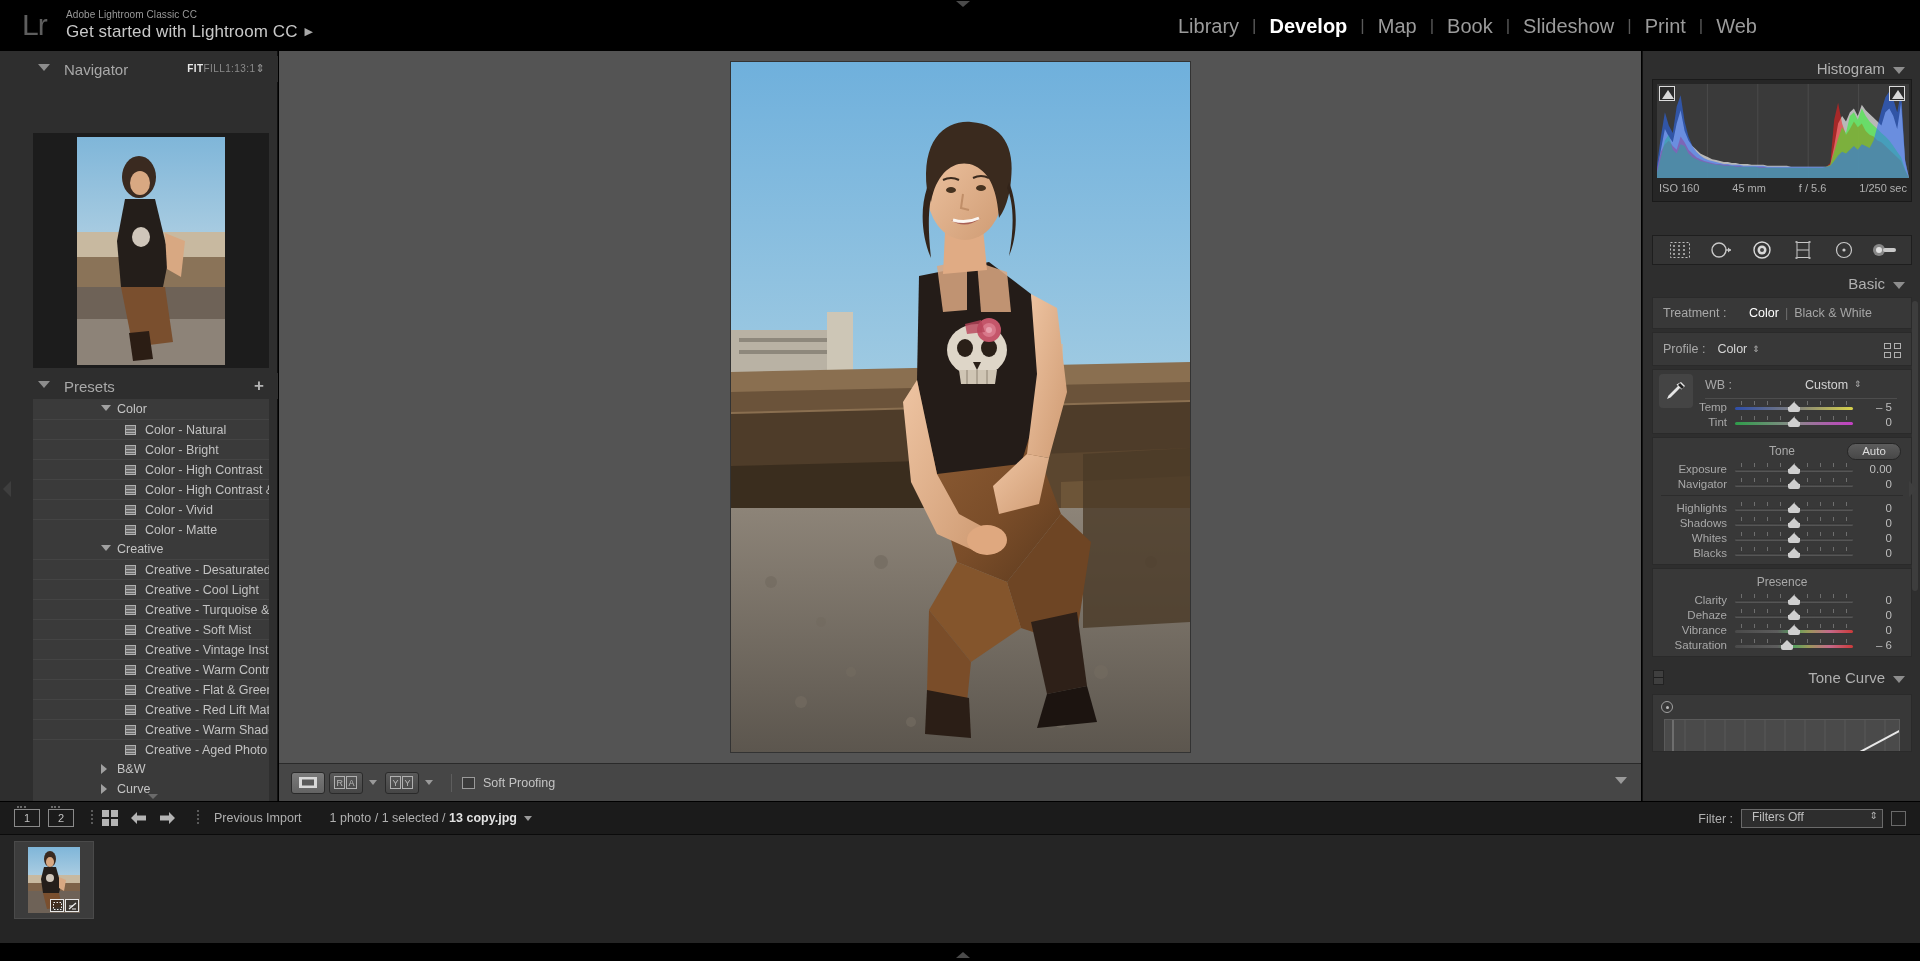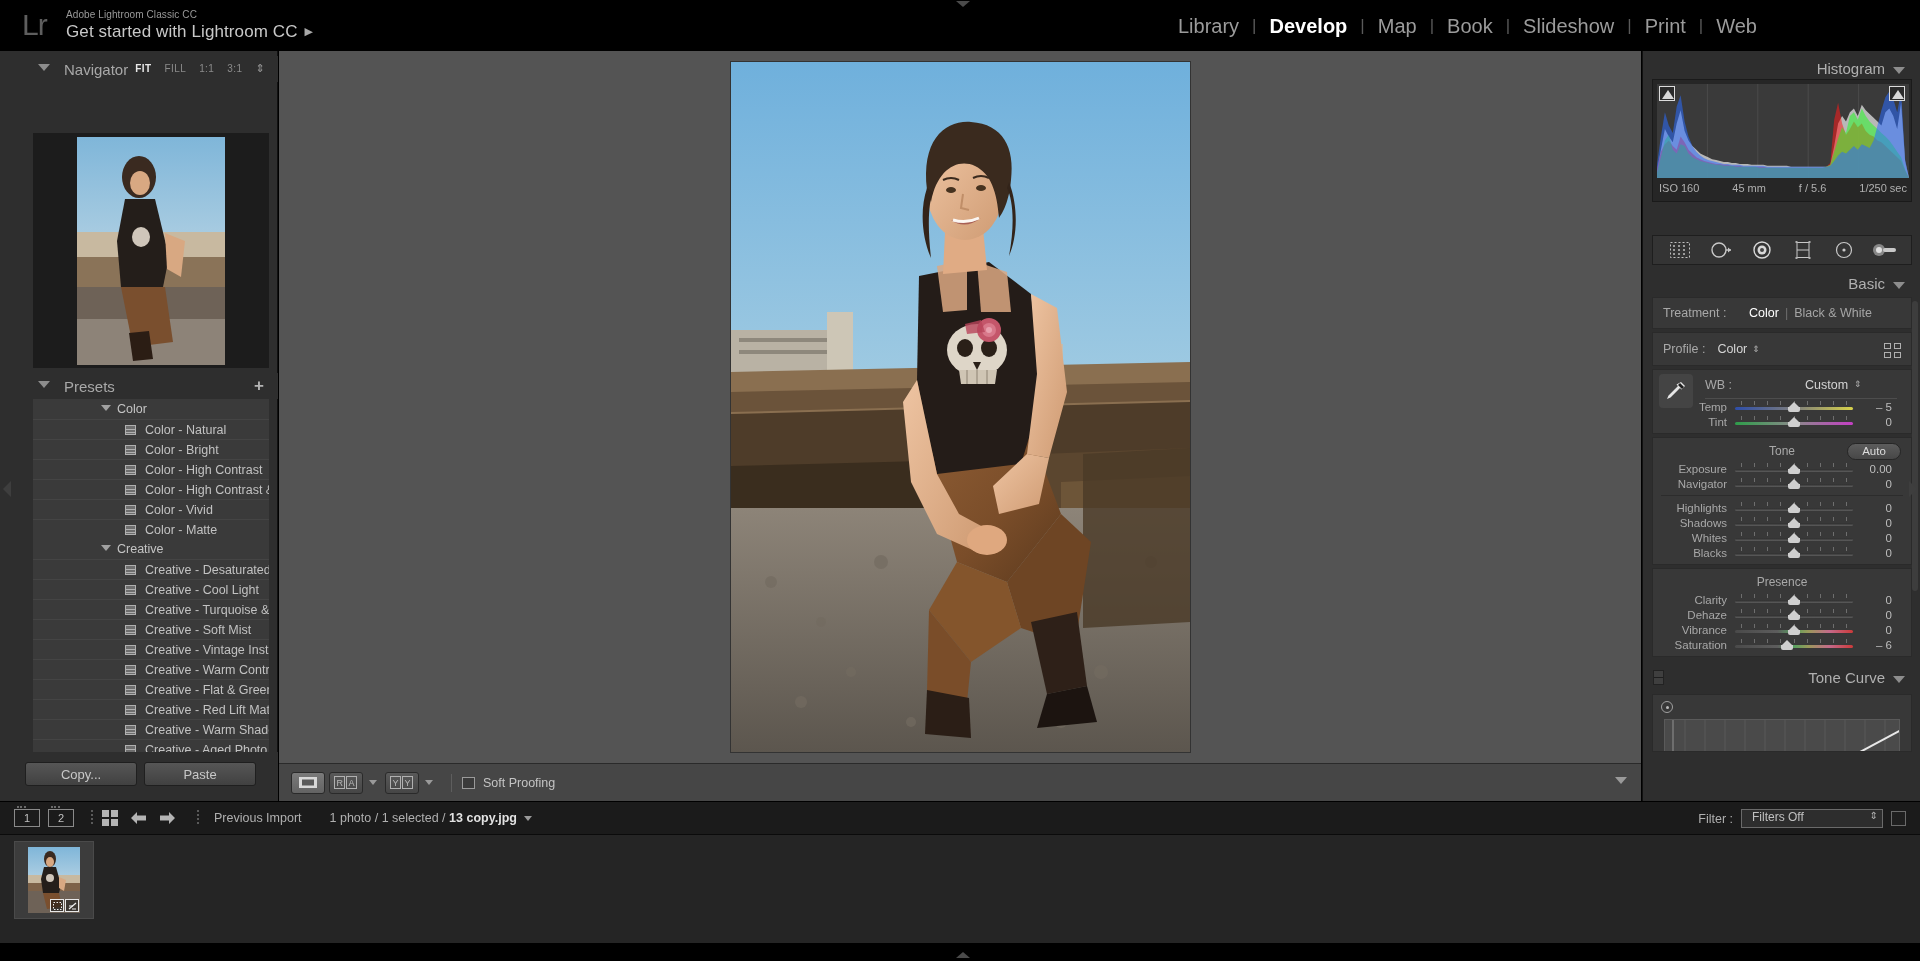--- a/index.html
+++ b/index.html
@@ -37,21 +37,21 @@
   
   .leftpanel { position: absolute; left: 0; top: 51px; width: 278px; height: 750px; background: #2e2e2e;
      border-right: 1px solid #111; }
   .panel-hdr {
     height: 26px; display: flex; align-items: center; padding: 0 13px 0 36px;
     color: #a6a6a6; font-size: 15px; position: relative; background: #2e2e2e;
   }
   .panel-hdr .twisty { position: absolute; left: 38px; top: 8px; width: 0; height: 0;
     border-left: 6px solid transparent; border-right: 6px solid transparent; border-top: 7px solid #8d8d8d;}
   .panel-hdr .ptitle { margin-left: 28px; color: #a8a8a8; font-size: 15px;}
-  .nav-modes { position: absolute; right: 13px; top: 6px; display: flex; align-items: center; gap: 13px;
+  .nav-modes { position: absolute; right: 13px; top: 6px; display: flex; align-items: center; 
      font-size: 10px; color: #8b8b8b; letter-spacing: .4px;}
   .nav-modes .nm.active { color: #e8e8e8; font-weight: bold;}
   .nav-modes .updown { color: #9a9a9a; font-size: 11px; }
 
   .navigator-box { position: absolute; left: 33px; top: 82px; width: 236px; height: 235px;
      background: #1c1c1c; display: flex; align-items: center; justify-content: center;}
   .nav-thumb { width: 148px; height: 228px; position: relative; overflow: hidden; background: #6a7a88;}
 
   .presets-hdr { position: absolute; left: 0; top: 322px; width: 278px;}
   .preset-plus { position: absolute; right: 14px; top: 6px; color: #b4b4b4; font-size: 17px; line-height: 14px; font-weight: bold;}
@@ -394,24 +394,20 @@
           <span class="gtw collapsed"></span>
           <span class="glabel">Curve</span>
         </div>
         <div class="pgroup">
           <span class="gtw collapsed"></span>
           <span class="glabel">Grain</span>
         </div>
       </div>
     <div class="list-arrow"></div>
 
-    <div class="lp-footer">
-      <div class="btn copy">Copy...</div>
-      <div class="btn paste">Paste</div>
-    </div>
     <div class="side-arrow left-collapse"></div>
   </div>
 
   <div class="center">
     <div class="canvas-area">
       <div class="photo-frame">
         <svg width="459" height="690" viewBox="0 0 459 690">
           <defs>
             <linearGradient id="sky" x1="0" y1="0" x2="0" y2="1">
               <stop offset="0%" stop-color="#6fb0dc"></stop>

